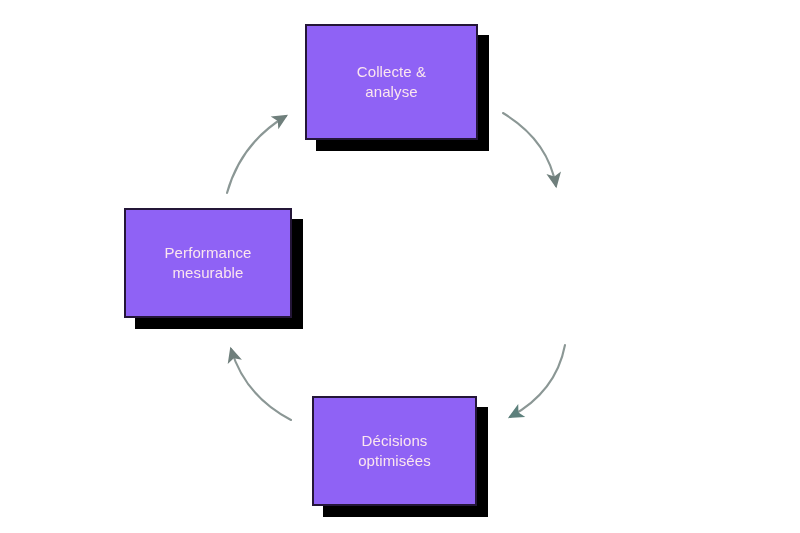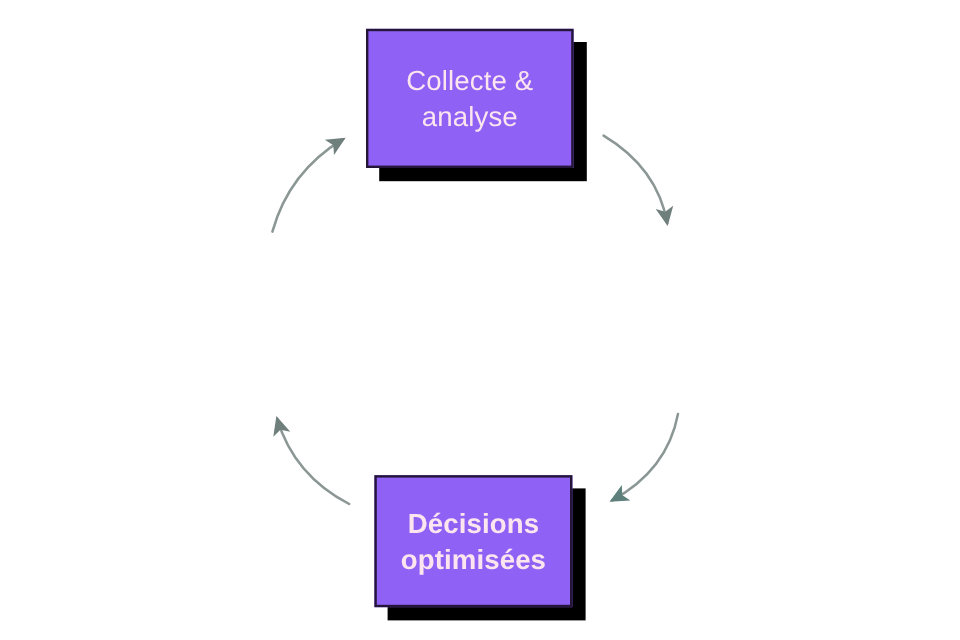--- a/index.html
+++ b/index.html
@@ -31,21 +31,21 @@
     position: absolute;
     box-sizing: border-box;
     background: #8f62f5;
     border: 2px solid #241638;
     color: #fbe6ef;
     display: flex;
     align-items: center;
     justify-content: center;
     text-align: center;
     line-height: 1.32;
-    font-size: 23px;
+    font-size: 15px;
     font-weight: 400;
     letter-spacing: 0.1px;
     box-shadow: 11px 11px 0 0 #000000;
     padding: 4px 6px;
   }
   .node-label {
     display: block;
     white-space: pre-line;
   }
   
@@ -59,21 +59,20 @@
     left: 494px;
     top: 209px;
     width: 172px;
     height: 112px;
   }
   #node-decisions {
     left: 312px;
     top: 396px;
     width: 165px;
     height: 110px;
-    font-weight: bold;
   }
   #node-performance {
     left: 124px;
     top: 208px;
     width: 168px;
     height: 110px;
   }
 </style>
 </head>
 <body>
@@ -103,14 +102,18 @@
     <span class="node-label">Collecte &amp;
 analyse</span>
   </div>
 
 
   <div class="node" id="node-decisions">
     <span class="node-label">Décisions
 optimisées</span>
   </div>
 
+  <div class="node" id="node-performance">
+    <span class="node-label">Performance
+mesurable</span>
+  </div>
 
 </div>
 
 </body></html>

